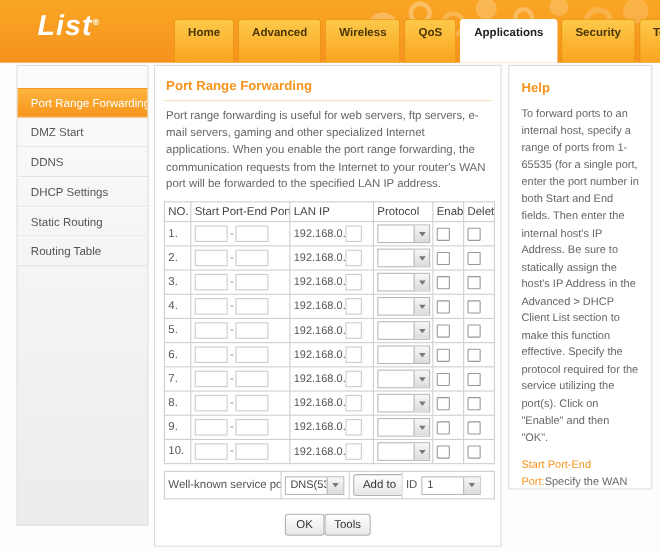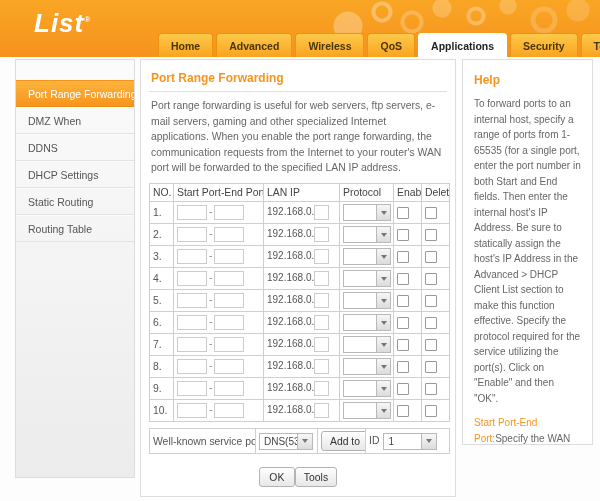--- a/index.html
+++ b/index.html
@@ -25,21 +25,21 @@
       radial-gradient(circle at 214px 20px, rgba(255,255,255,0) 8px, rgba(255,255,255,.18) 9px 13px, rgba(255,255,255,0) 14px),
       radial-gradient(circle at 248px 10px, rgba(255,255,255,.16) 0 11px, rgba(255,255,255,0) 12px);
   }
   .logo {
     position:absolute; left:34px; top:8px; color:#fff;
     font-size:26px; font-weight:bold; font-style:italic; letter-spacing:1px;
   }
   .logo sup { font-size:8px; font-style:normal; vertical-align:super; }
   .tabs { position:absolute; left:158px; bottom:0; display:flex; gap:3px; }
   .tab {
-    display:block; height:24px; line-height:24px; padding:0 12px;
+    display:block; height:40px; line-height:24px; padding:0 12px;
     background:linear-gradient(180deg,#fdc94a,#f9a41f);
     border:1px solid #eb9410; border-bottom:none;
     border-radius:4px 4px 0 0; font-size:10.5px; font-weight:bold;
     color:#4a3505; text-decoration:none; cursor:pointer; white-space:nowrap;
   }
   .tab.active { background:#ffffff; border-color:#ffffff; color:#222; }
   
   .sidebar {
     position:absolute; left:15px; top:59px; width:120px; height:419px;
     background:linear-gradient(180deg,#fbfbfb,#ececec);
@@ -148,21 +148,21 @@
         <a class="tab">Security</a>
 
         <a class="tab">Tools</a>
       </nav>
   </header>
 
   <aside class="sidebar">
 
       <div class="side-item active">Port Range Forwarding</div>
 
-      <div class="side-item">DMZ When</div>
+      <div class="side-item">DMZ Start</div>
 
       <div class="side-item">DDNS</div>
 
       <div class="side-item">DHCP Settings</div>
 
       <div class="side-item">Static Routing</div>
 
       <div class="side-item">Routing Table</div>
     </aside>
 

